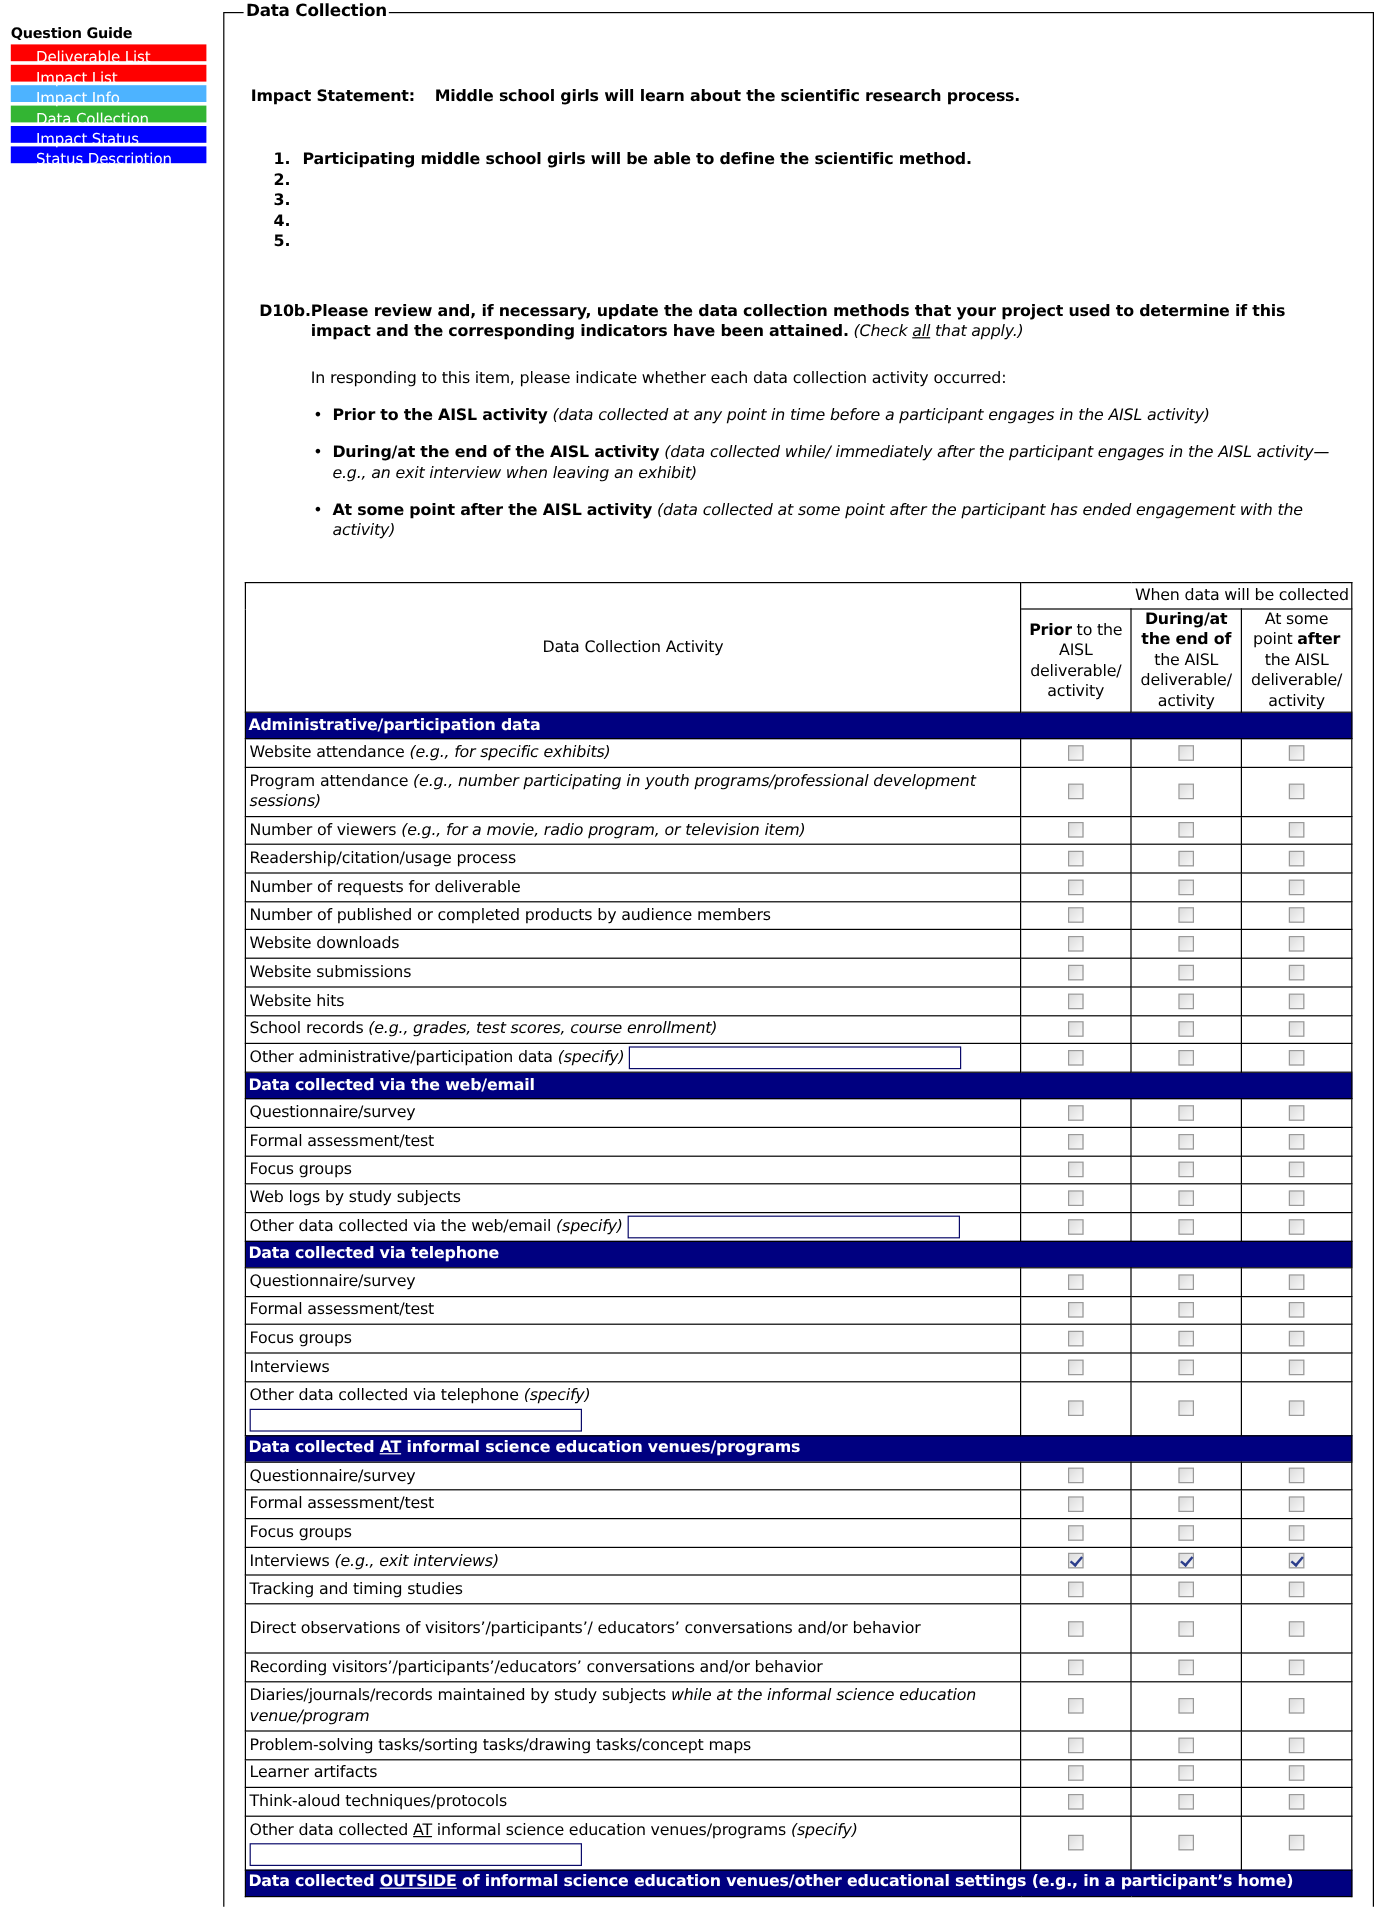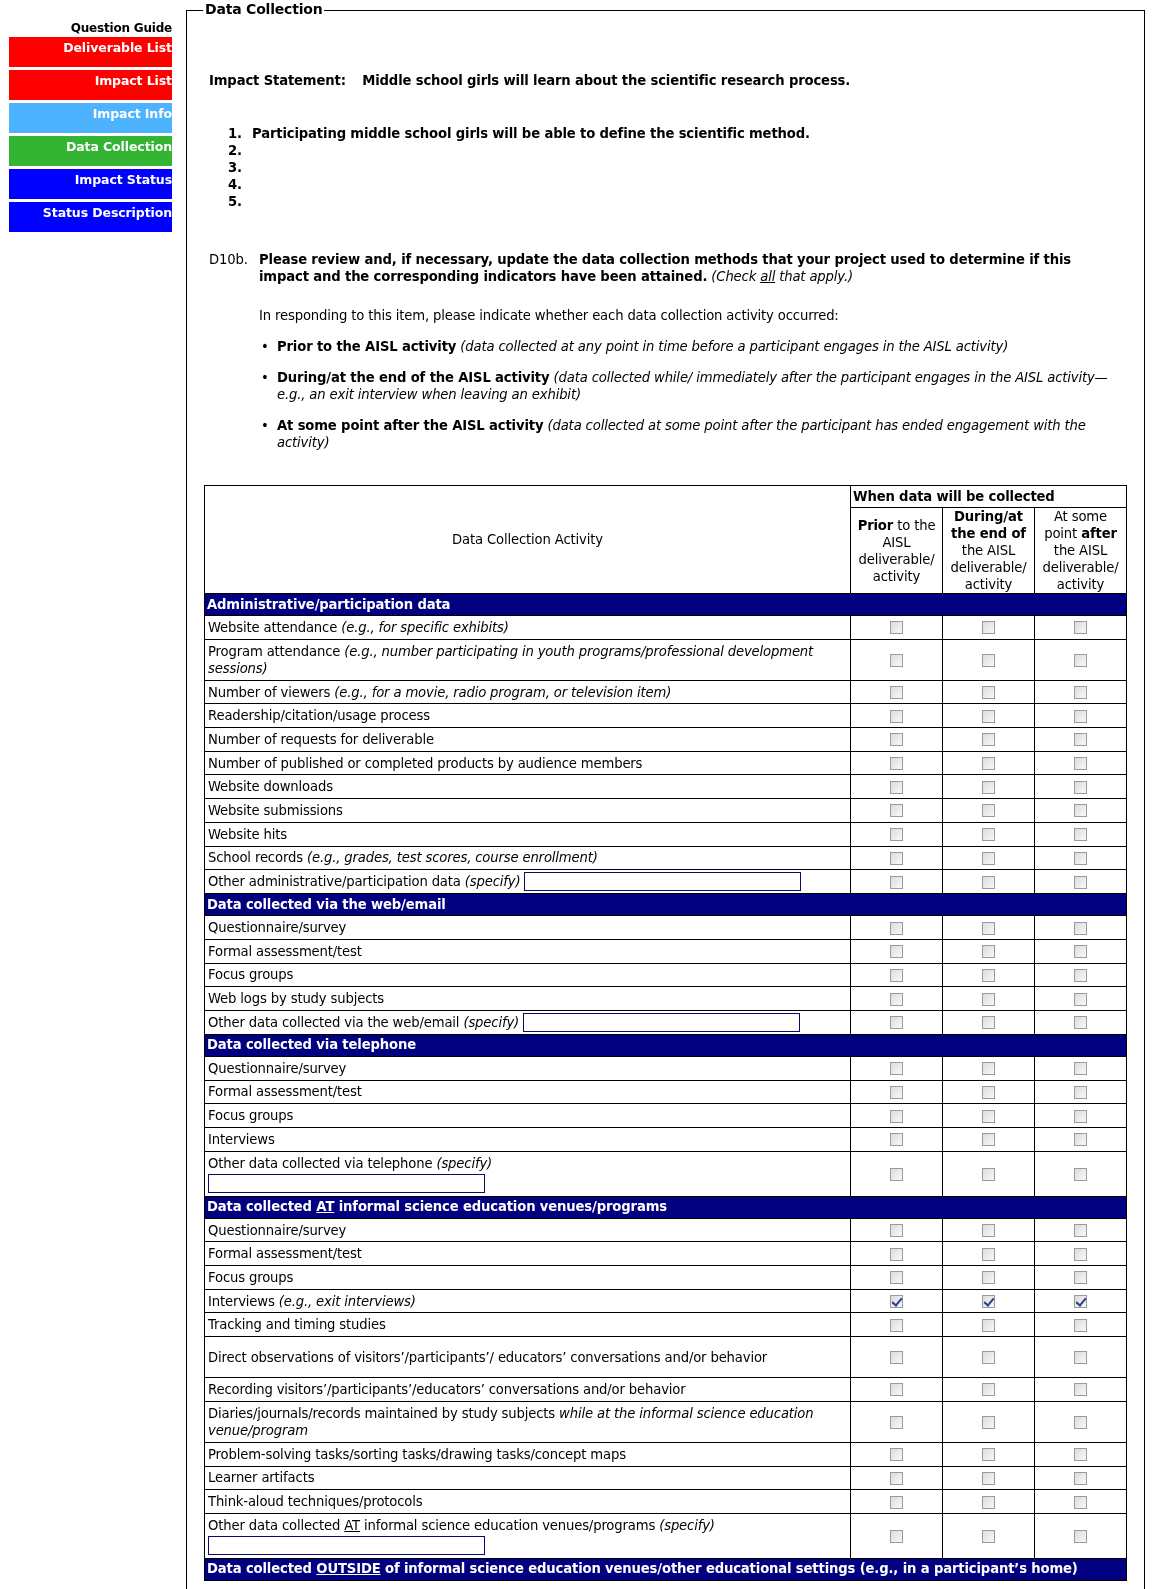--- a/index.html
+++ b/index.html
@@ -3,59 +3,59 @@
 <meta charset="utf-8">
 <style>
   * { box-sizing: border-box; }
   html, body { margin: 0; padding: 0; background: #fff; }
   body {
     width: 1166px; height: 1589px; overflow: hidden; position: relative;
     font-family: "DejaVu Sans", "Liberation Sans", sans-serif;
     font-size: 13px; color: #000;
   }
   
-  .sidebar { position: absolute; left: 9px; top: 21px; width: 163px; text-align: right; }
+  .sidebar { position: absolute; left: 9px; top: 21px; width: 163px; }
   .sidebar-title { font-weight: bold; font-size: 12px; line-height: 15px; margin-bottom: 1px; letter-spacing: -0.2px; }
   .nav-btn {
-    display: block; height: 30px; line-height: 22px; padding-left: 5px;
-    color: #fff; font-weight: bold; font-size: 12.5px; margin-bottom: 3px;
+    display: block; height: 14px; line-height: 22px; padding-left: 21px;
+    color: #fff; font-weight: normal; font-size: 12.5px; margin-bottom: 3px;
     cursor: pointer; white-space: nowrap; letter-spacing: -0.1px;
   }
   
   .fieldset {
     position: absolute; left: 186px; top: 10px; width: 959px; height: 1600px;
     border: 1px solid #000;
   }
   .legend {
     position: absolute; left: 203px; top: 1px; background: #fff; padding: 0 2px;
     font-weight: bold; font-size: 14px; line-height: 17px; letter-spacing: -0.2px;
   }
   .impact-block { position: absolute; left: 209px; top: 72px; font-weight: bold; font-size: 13.2px; letter-spacing: -0.15px; }
   .impact-line { line-height: 18px; }
   .impact-label { margin-right: 12px; }
   .indicators { position: absolute; left: 228px; top: 125px; font-weight: bold; font-size: 13.2px; letter-spacing: -0.15px; }
   .ind-row { line-height: 17px; height: 17px; display: flex; }
   .ind-num { width: 24px; }
   .question { position: absolute; left: 209px; top: 251px; width: 910px; font-size: 13.2px; letter-spacing: -0.15px; }
   .q-head { display: flex; line-height: 17px; }
-  .q-num { font-weight: normal; width: 50px; flex: none; }
+  .q-num { font-weight: bold; width: 50px; flex: none; text-align: right; }
   .q-text b { font-weight: bold; }
   .q-intro { margin-left: 50px; margin-top: 22px; line-height: 17px; }
   .bullets { margin-left: 50px; margin-top: 14px; }
   .bullet { display: flex; line-height: 17px; margin-bottom: 14px; }
   .bullet-dot { width: 18px; flex: none; padding-left: 2px; }
   .bullet-body i { font-style: italic; }
   
   table.dc {
     position: absolute; left: 204px; top: 485px; width: 923px;
     border-collapse: collapse; font-size: 13.2px; letter-spacing: -0.15px;
   }
   table.dc td, table.dc th { border: 1px solid #000; padding: 0 2px; }
   .th-main { font-weight: normal; text-align: center; vertical-align: middle; width: 646px; }
-  .th-when { font-weight: bold; text-align: left; height: 22px; }
+  .th-when { font-weight: normal; text-align: right; height: 22px; }
   .th-sub { font-weight: normal; text-align: center; width: 92px; line-height: 17px; padding: 2px 1px; }
   .th-sub b { font-weight: bold; }
   .sect td { background: #000080; color: #ffffff; font-weight: bold; height: 22px; line-height: 20px; padding: 0 3px; }
   .sect u { text-decoration: underline; }
   .row td { height: 23.7px; line-height: 17px; }
   .row td.label { padding: 2px 3px; }
   .row td.cb { text-align: center; vertical-align: middle; }
   .row.tall td { height: 41px; }
   .row.tallinput td { height: 45px; }
   .label i { font-style: italic; }

